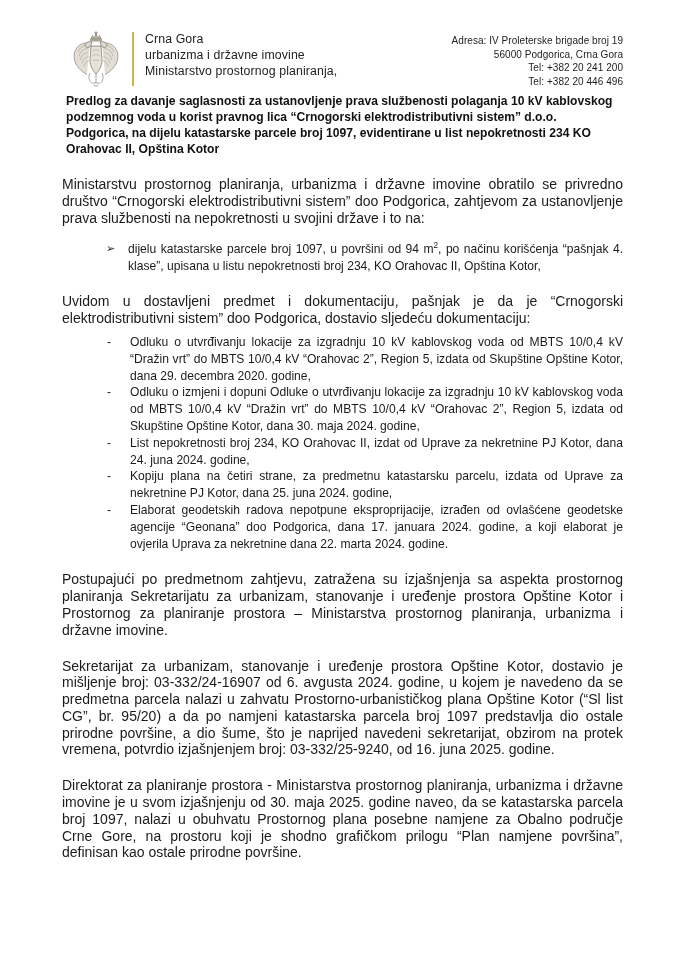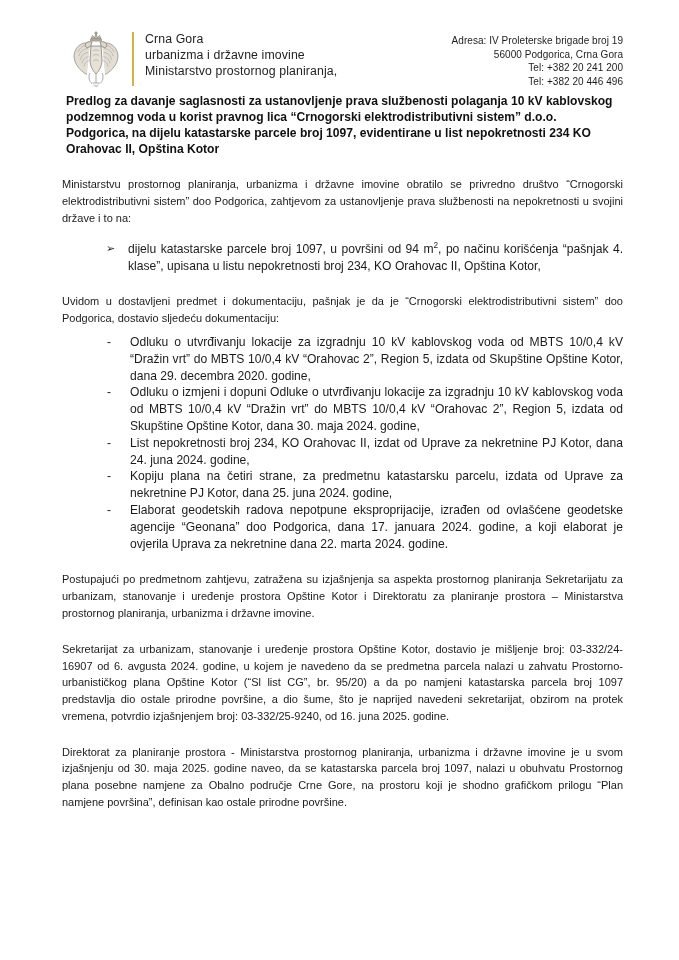--- a/index.html
+++ b/index.html
@@ -77,21 +77,21 @@
   .doc-title {
     font-size: 12.1px;
     font-weight: bold;
     line-height: 16px;
     text-align: left;
     margin: 5px 4px 0 4px;
     color: #111111;
   }
 
   p.para {
-    font-size: 11px;
+    font-size: 14px;
     line-height: 16.8px;
     text-align: justify;
     text-justify: inter-word;
     margin: 19px 0 0 0;
     color: #1b1b1b;
   }
 
   
   .arrow-block {
     margin: 14px 0 0 0;
@@ -233,20 +233,20 @@
       <li>
         <span class="dash">-</span>
         <span>Kopiju plana na četiri strane, za predmetnu katastarsku parcelu, izdata od Uprave za nekretnine PJ Kotor, dana 25. juna 2024. godine,</span>
       </li>
       <li>
         <span class="dash">-</span>
         <span>Elaborat geodetskih radova nepotpune eksproprijacije, izrađen od ovlašćene geodetske agencije “Geonana” doo Podgorica, dana 17. januara 2024. godine, a koji elaborat je ovjerila Uprava za nekretnine dana 22. marta 2024. godine.</span>
       </li>
     </ul>
 
-    <p class="para">Postupajući po predmetnom zahtjevu, zatražena su izjašnjenja sa aspekta prostornog planiranja Sekretarijatu za urbanizam, stanovanje i uređenje prostora Opštine Kotor i Direktoratu za planiranje prostora – Ministarstva prostornog planiranja, urbanizma i državne imovine.</p>
+    <p class="para">Postupajući po predmetnom zahtjevu, zatražena su izjašnjenja sa aspekta prostornog planiranja Sekretarijatu za urbanizam, stanovanje i uređenje prostora Opštine Kotor i Prostornog za planiranje prostora – Ministarstva prostornog planiranja, urbanizma i državne imovine.</p>
 
     <p class="para">Sekretarijat za urbanizam, stanovanje i uređenje prostora Opštine Kotor, dostavio je mišljenje broj: 03-332/24-16907 od 6. avgusta 2024. godine, u kojem je navedeno da se predmetna parcela nalazi u zahvatu Prostorno-urbanističkog plana Opštine Kotor (“Sl list CG”, br. 95/20) a da po namjeni katastarska parcela broj 1097 predstavlja dio ostale prirodne površine, a dio šume, što je naprijed navedeni sekretarijat, obzirom na protek vremena, potvrdio izjašnjenjem broj: 03-332/25-9240, od 16. juna 2025. godine.</p>
 
     <p class="para">Direktorat za planiranje prostora - Ministarstva prostornog planiranja, urbanizma i državne imovine je u svom izjašnjenju od 30. maja 2025. godine naveo, da se katastarska parcela broj 1097, nalazi u obuhvatu Prostornog plana posebne namjene za Obalno područje Crne Gore, na prostoru koji je shodno grafičkom prilogu “Plan namjene površina”, definisan kao ostale prirodne površine.</p>
 
   </div>
 </div>
 
 </body></html>

